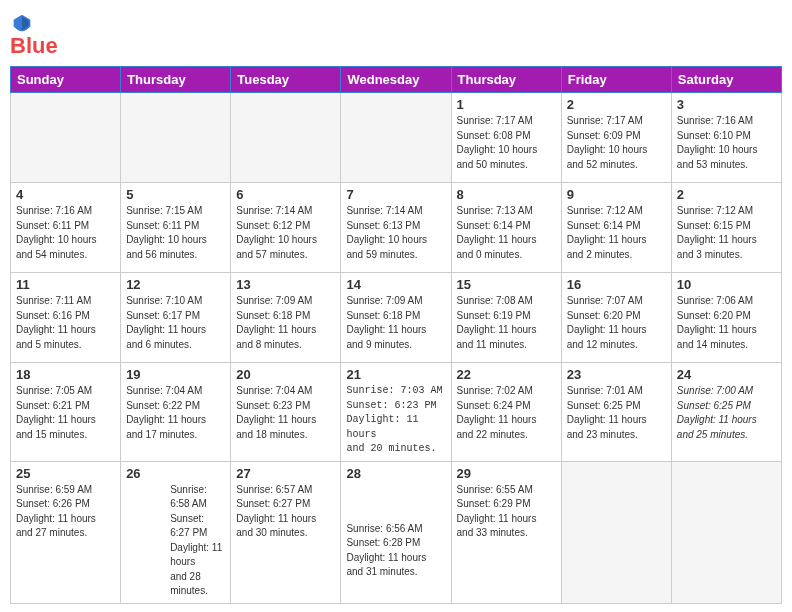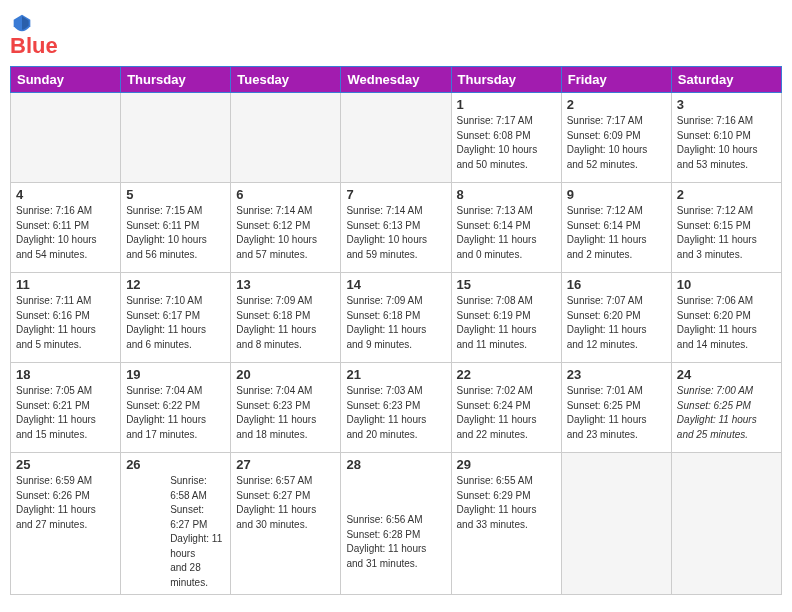--- a/index.html
+++ b/index.html
@@ -262,21 +262,21 @@
         </td>
         <td>
           <div class="day-num">20</div>
           <div class="day-info" style="white-space: pre-line;">Sunrise: 7:04 AM
 Sunset: 6:23 PM
 Daylight: 11 hours
 and 18 minutes.</div>
         </td>
         <td>
           <div class="day-num">21</div>
-          <div class="day-info" style="white-space: pre-line;">Sunrise: 7:03 AM
+          <div class="day-info" style="white-space: pre-line; font-family: Liberation Mono, monospace;">Sunrise: 7:03 AM
 Sunset: 6:23 PM
 Daylight: 11 hours
 and 20 minutes.</div>
         </td>
         <td>
           <div class="day-num">22</div>
           <div class="day-info" style="white-space: pre-line;">Sunrise: 7:02 AM
 Sunset: 6:24 PM
 Daylight: 11 hours
 and 22 minutes.</div>

